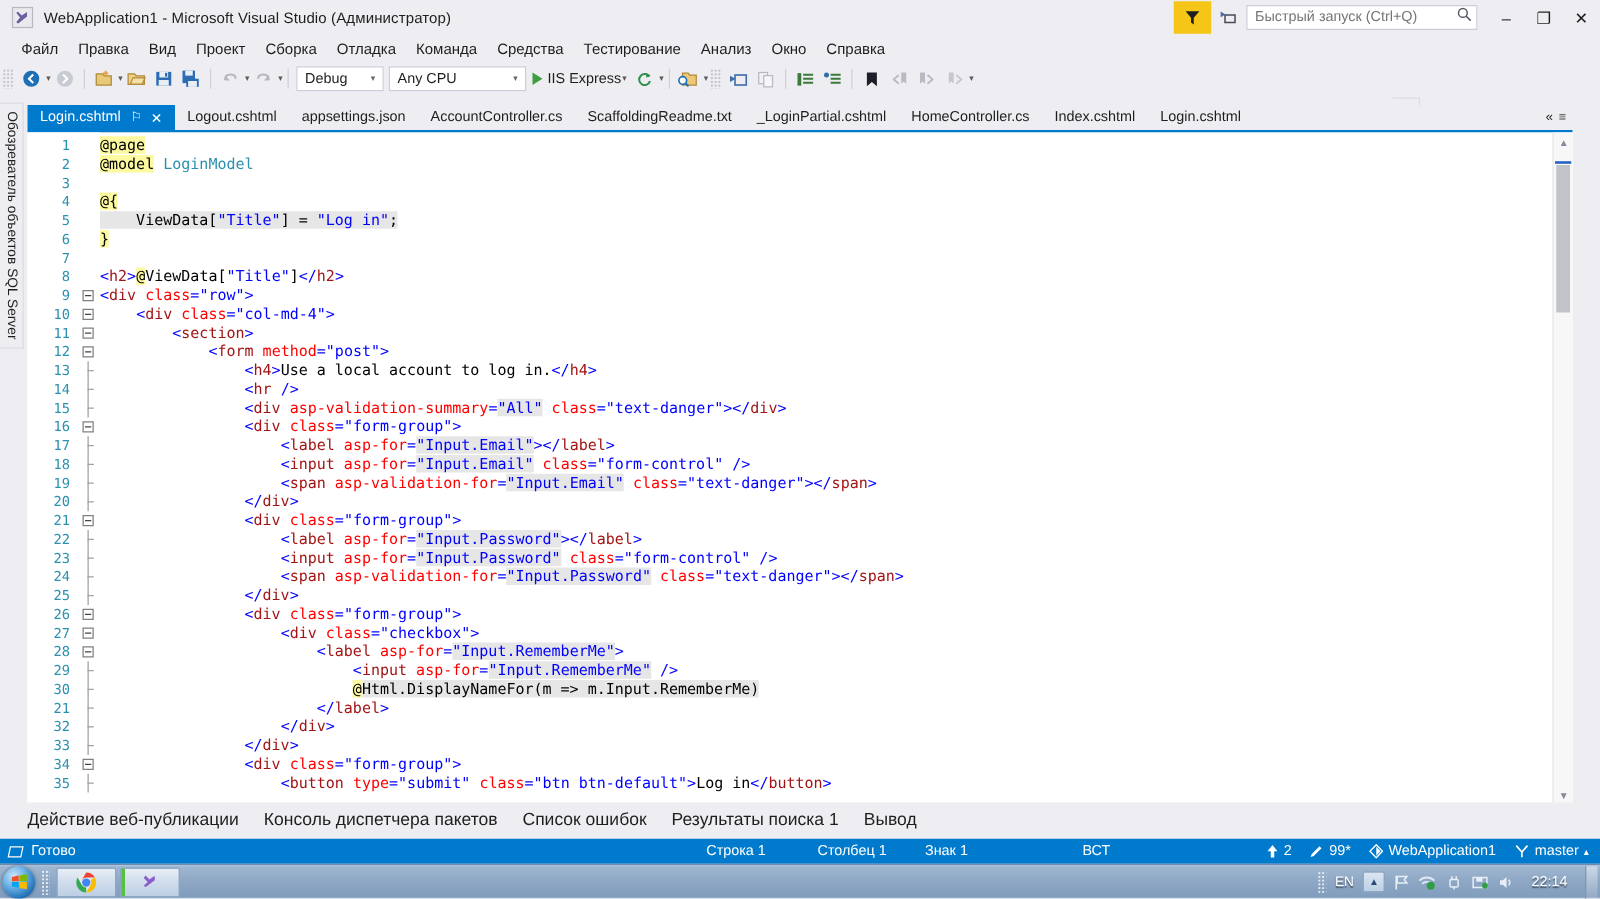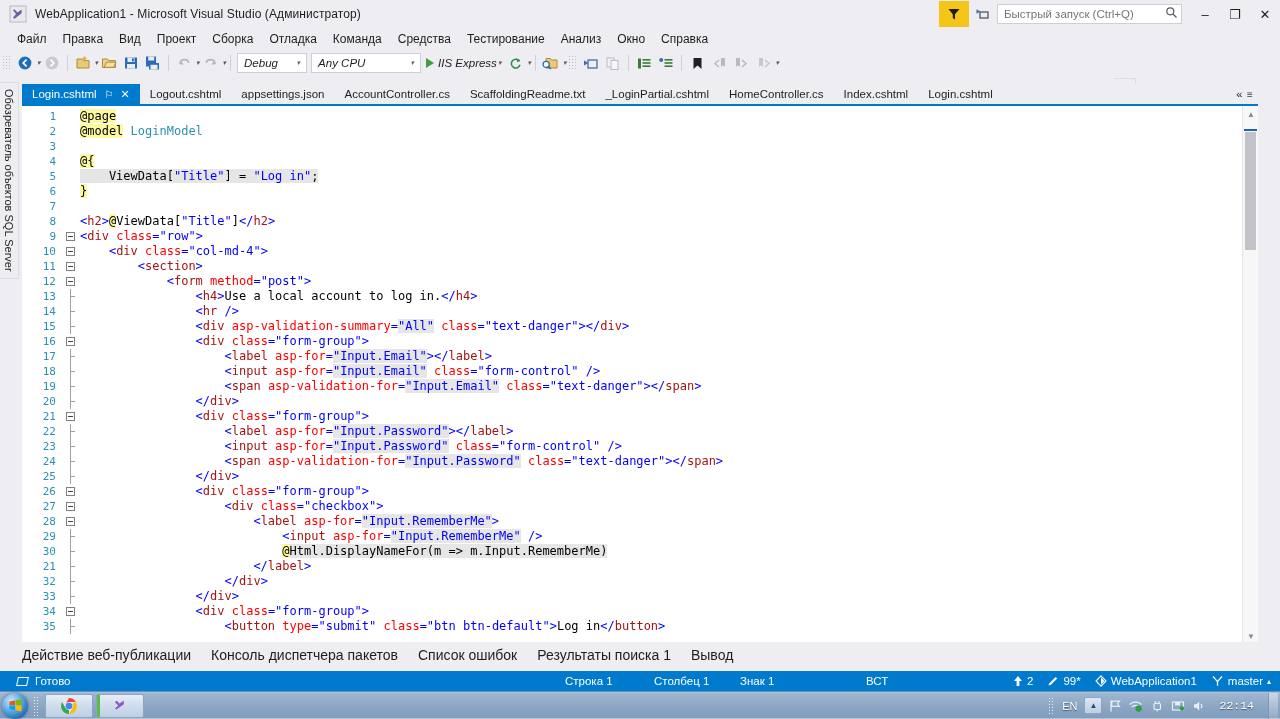--- a/index.html
+++ b/index.html
@@ -71,21 +71,21 @@
     display: flex; align-items: center; padding-left: 9px;
     background: #eeeef2;
   }
   .menu-item {
     font-size: 12px; color: #1e1e1e; padding: 2px 8px; white-space: nowrap;
   }
 
   
   .toolbar {
     position: absolute; top: 50px; left: 0; width: 1280px; height: 26px;
-    background: #eeeef2; display: flex; align-items: center; font-style: italic;
+    background: #eeeef2; display: flex; align-items: center;
   }
   .grip { width: 9px; height: 16px; margin: 0 3px 0 2px;
     background-image: radial-gradient(#b8b8c4 40%, transparent 41%);
     background-size: 3px 3px; opacity:.9; }
   .tb-sep { width: 1px; height: 16px; background: #d0d0d8; margin: 0 4px; }
   .tb-btn { height: 22px; min-width: 22px; display: flex; align-items: center;
     justify-content: center; padding: 0 2px; }
   .tb-caret { font-size: 7px; color: #5a5a5a; margin-left: 1px; }
   .combo {
     height: 20px; background: #fff; border: 1px solid #cccedb;
@@ -238,21 +238,21 @@
   .ptab {
     font-size: 14px; color: #1e1e1e; padding: 3px 10px; white-space: nowrap;
   }
 
   
   .statusbar {
     position: absolute; left: 0; top: 671px; width: 1280px; height: 20px;
     background: #007acc; color: #fff; display: flex; align-items: center;
     font-size: 11.5px;
   }
-  .sb-ready { display: flex; align-items: center; padding-left: 17px; }
+  .sb-ready { display: flex; align-items: center; padding-left: 7px; }
   .sb-sq {
     width: 11px; height: 9px; border: 1px solid #fff; margin-right: 7px;
     transform: skewX(-12deg);
   }
   .sb-cell { position: absolute; white-space: nowrap; }
   .sb-right { position: absolute; right: 4px; display: flex; align-items: center; gap: 4px; }
   .sb-item { display: flex; align-items: center; gap: 4px; padding: 0 5px; }
 
   
   .taskbar {
@@ -294,21 +294,21 @@
   }
   .tray-lang { font-size: 11px; color: #fff; text-shadow: 0 1px 1px rgba(0,0,0,.5); padding: 0 3px;}
   .tray-up {
     width: 18px; height: 17px; border: 1px solid #8ba6c4; border-radius: 2px;
     background: linear-gradient(to bottom,#dce6f2,#bccfe4);
     display: flex; align-items:center; justify-content:center; font-size:8px; color:#2b4a6f;
   }
   .tray-ico { width: 17px; height: 17px; display:flex; align-items:center; justify-content:center; }
   .tray-clock {
     font-size: 11.5px; color: #fff; text-shadow: 0 1px 1px rgba(0,0,0,.5);
-    padding: 0 8px; white-space: nowrap; font-family: Liberation Mono, monospace;
+    padding: 0 8px; white-space: nowrap;
   }
   .show-desktop {
     width: 10px; height: 26px; margin-left: 2px;
     background: linear-gradient(to bottom, rgba(255,255,255,.45), rgba(255,255,255,.12));
     border-left: 1px solid #7c97b8;
   }
 </style>
 </head>
 <body>
 

